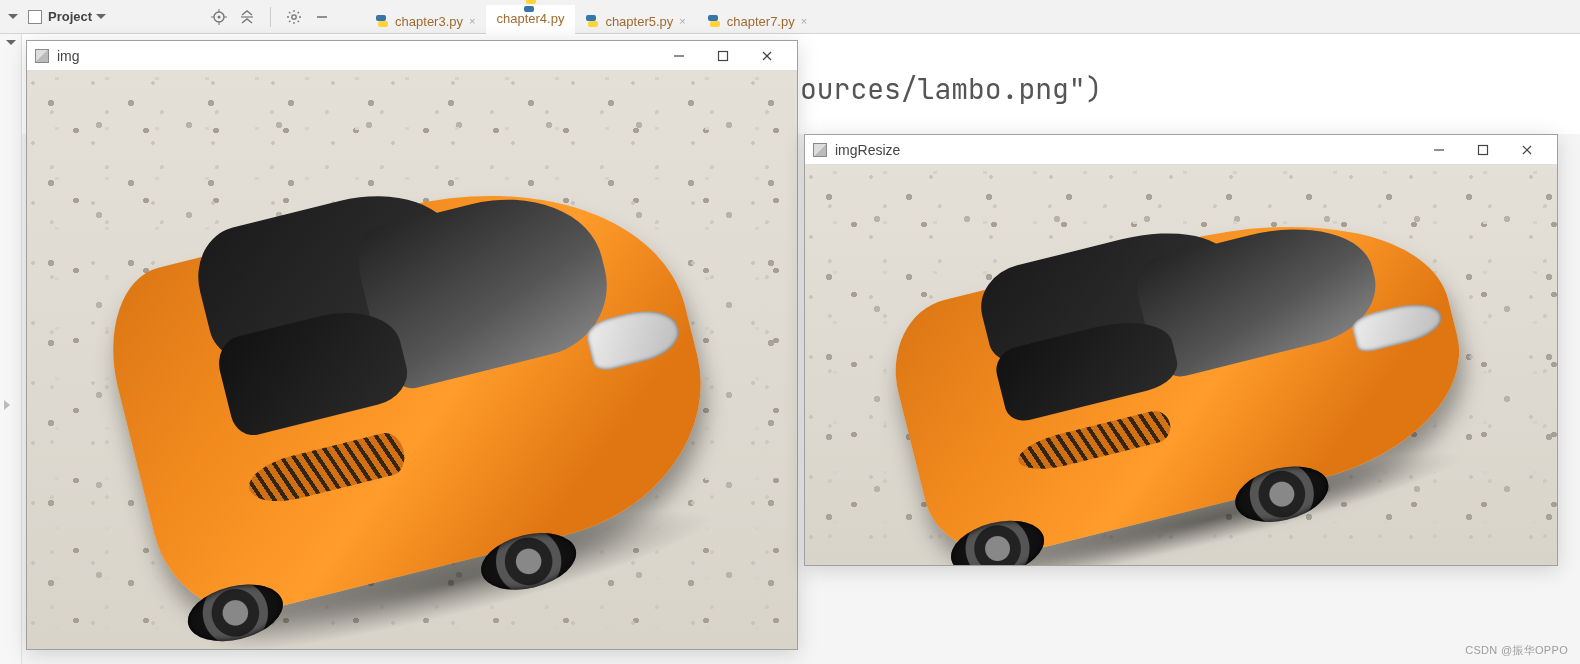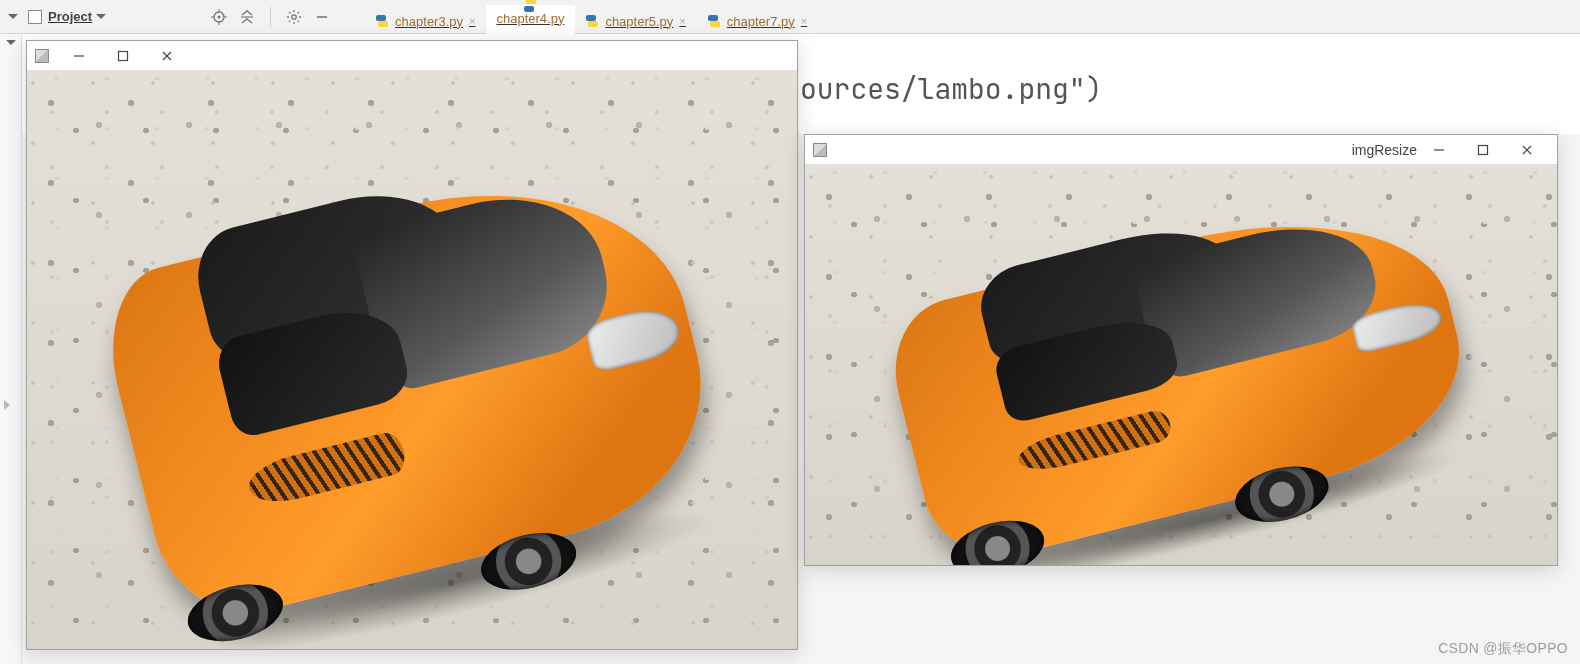--- a/index.html
+++ b/index.html
@@ -14,21 +14,20 @@
     color: #333;
   }
   .toolbar {
     height: 34px;
     background: #f2f2f2;
     border-bottom: 1px solid #d4d4d4;
     display: flex;
     align-items: center;
     padding: 0 8px;
     gap: 20px;
-    text-decoration: underline;
   }
   .toolbar-left { display: flex; align-items: center; gap: 6px; }
   .tri-down {
     width: 0; height: 0;
     border-left: 5px solid transparent;
     border-right: 5px solid transparent;
     border-top: 5px solid #666;
     margin-right: 4px;
   }
   .proj-icon {
@@ -242,21 +241,21 @@
     left: 4%; bottom: -14%;
     width: 92%; height: 18%;
     background: radial-gradient(ellipse at center, rgba(0,0,0,0.4), transparent 70%);
     border-radius: 50%;
   }
 
   .watermark {
     position: absolute;
     right: 12px;
     bottom: 6px;
-    font-size: 14px;
+    font-size: 11px;
     color: rgba(120,120,120,0.7);
     font-family: Tahoma, sans-serif;
     letter-spacing: 0.3px;
   }
   .left-tri {
     position:absolute;
     left:4px;
     top:400px;
     width:0;height:0;
     border-top:5px solid transparent;
@@ -345,20 +344,21 @@
   <span class="tri-down"></span>
 </div>
 <div class="left-tri"></div>
 
 <div class="editor-bg"></div>
 <div class="code-line">ources/lambo.png")</div>
 
 <div class="img-window" id="win-img" style="left:26px; top:40px; width:772px; height:610px;">
   <div class="titlebar">
     <span class="win-icon"></span>
+    <span class="title-text">img</span>
     <div class="win-btns">
       <div class="win-btn">
         <svg width="12" height="12">
             <line x1="1" y1="6" x2="11" y2="6" stroke="#444" stroke-width="1.2"></line>
           </svg>
       </div>
       <div class="win-btn">
         <svg width="12" height="12">
             <rect x="1.5" y="1.5" width="9" height="9" fill="none" stroke="#444" stroke-width="1.2"></rect>
           </svg>
@@ -380,21 +380,21 @@
       <div class="car-windshield"></div>
       <div class="car-sidewin"></div>
       <div class="car-vent"></div>
       <div class="car-headlight"></div>
       <div class="wheel rear"></div>
       <div class="wheel front"></div>
     </div>
   </div>
 </div>
 
-<div class="img-window" id="win-resize" style="left:804px; top:134px; width:754px; height:432px;text-align:right;">
+<div class="img-window" id="win-resize" style="left:804px; top:134px; width:754px; height:432px;">
   <div class="titlebar">
     <span class="win-icon"></span>
     <span class="title-text">imgResize</span>
     <div class="win-btns">
       <div class="win-btn">
         <svg width="12" height="12">
             <line x1="1" y1="6" x2="11" y2="6" stroke="#444" stroke-width="1.2"></line>
           </svg>
       </div>
       <div class="win-btn">

